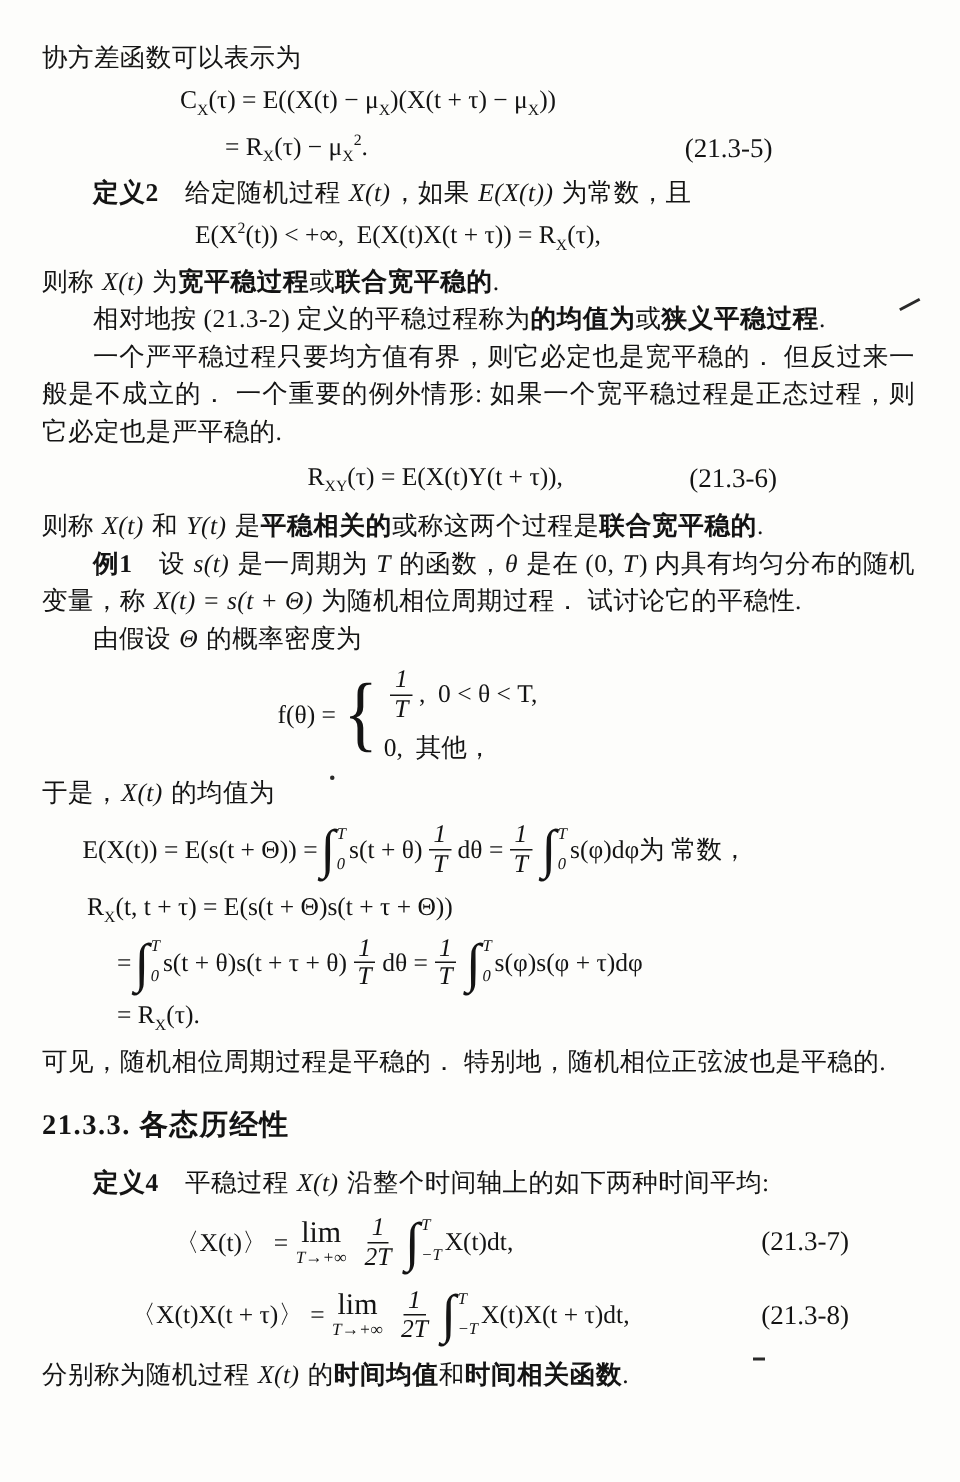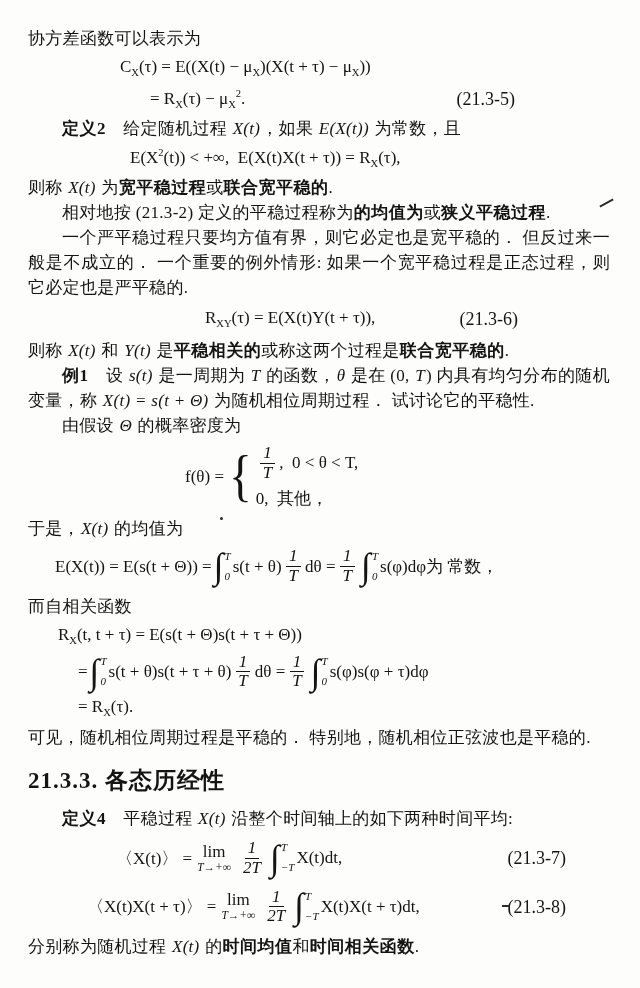--- a/index.html
+++ b/index.html
@@ -20,21 +20,21 @@
     text-align:justify;
     letter-spacing:0.3px;
   }
   .ind { text-indent:2em; }
   .p b { letter-spacing:0.5px; }
   .p i { font-family:"Liberation Serif","DejaVu Serif",serif; padding:0 1px; }
   sub,sup { font-size:0.62em; }
 
   .heading {
     margin:16px 0 10px 0;
-    font-size:23px;
+    font-size:19px;
     font-weight:bold;
     letter-spacing:1px;
     line-height:30px;
   }
 
   .eq {
     position:relative;
     display:flex;
     align-items:center;
     font-size:17px;
@@ -48,21 +48,21 @@
 
   .frac { display:inline-flex; flex-direction:column; align-items:center; margin:0 4px; font-style:italic; line-height:1.1; }
   .fn { border-bottom:1.4px solid #141414; padding:0 3px; }
   .fd { padding:0 3px; }
 
   .int { display:inline-flex; align-items:center; margin:0 2px; }
   .isign { font-size:36px; line-height:0.85; font-style:normal; font-weight:300; }
   .ibounds { display:flex; flex-direction:column; justify-content:space-between; height:36px; font-size:11px; line-height:1; font-style:italic; padding:2px 0 3px 1px; }
 
   .lim { display:inline-flex; flex-direction:column; align-items:center; margin:0 5px; line-height:1; }
-  .ltop { font-style:normal; font-size:17px; }
+  .ltop { font-style:normal; font-size:20px; }
   .lsub { font-size:11.5px; margin-top:2px; font-style:italic; }
 
   .cases { display:inline-flex; align-items:center; margin-left:3px; }
   .cbrace { font-size:56px; line-height:0.85; font-style:normal; font-weight:300; transform:scaleX(0.85); margin-right:2px; }
   .crows { display:inline-flex; flex-direction:column; row-gap:5px; align-items:flex-start; }
   .crow { display:inline-flex; align-items:center; }
 
   .artifact { position:absolute; background:#2a2a2a; }
   .a-slash { left:599px; top:202px; width:15px; height:2px; transform:rotate(-28deg); }
   .a-dash  { left:502px; top:905px; width:8px; height:1.5px; }
@@ -159,21 +159,20 @@
           <span class="ibounds">
             <span class="iup">T</span>
             <span class="ilo">0</span>
           </span>
         </span>
         <span class="mtxt">s(φ)dφ</span>
         <span class="mup">为 常数，</span>
       </span>
   </div>
 
-  <p class="p" style="margin-top:8px;">而自相关函数</p>
 
   <div class="eq" style="padding-left:30px;">
     <span class="eqline">
         <span class="mtxt">R<sub>X</sub>(t, t + τ) = E(s(t + Θ)s(t + τ + Θ))</span>
       </span>
   </div>
   <div class="eq" style="padding-left:50px;">
     <span class="eqline">
         <span class="mtxt">=</span>
         <span class="int">

